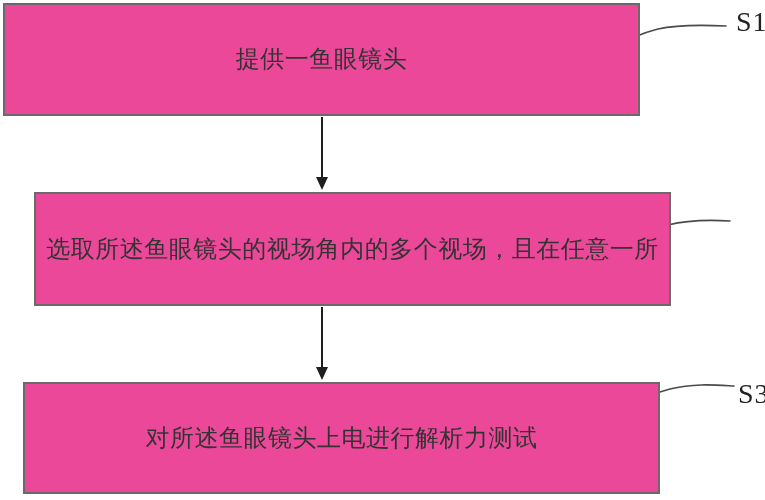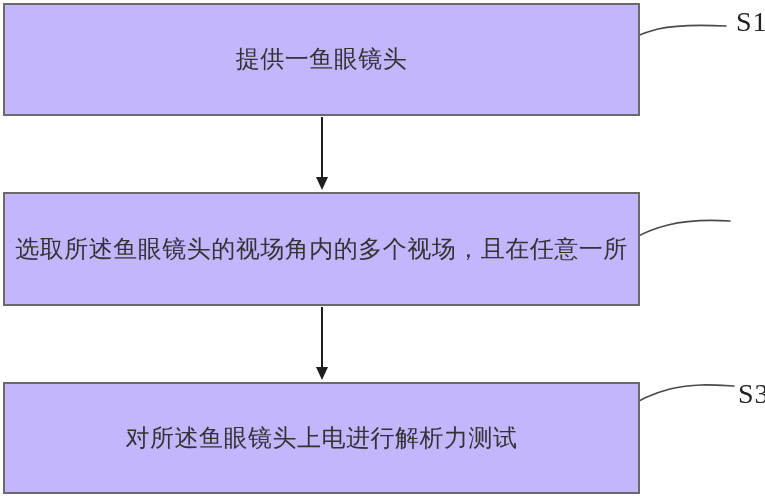--- a/index.html
+++ b/index.html
@@ -22,37 +22,37 @@
     width: 765px;
     height: 500px;
     pointer-events: none;
   }
   .flow-box {
     position: absolute;
     left: 3px;
     width: 637px;
     box-sizing: border-box;
     border: 2px solid #6a6a6a;
-    background: #c4b5fd;
+    background: #ec4899;
     display: flex;
     flex-direction: column;
     align-items: center;
     justify-content: center;
     text-align: center;
   }
   .flow-box .step-line {
     font-size: 24px;
     line-height: 35px;
     color: #333333;
     white-space: nowrap;
     letter-spacing: 0.5px;
   }
   .box-s1 { top: 3px;   height: 113px; }
-  .box-s2 { top: 192px; height: 114px; }
-  .box-s3 { top: 382px; height: 112px; }
+  .box-s2 { top: 192px; height: 114px; margin-left: 31px; }
+  .box-s3 { top: 382px; height: 112px; margin-left: 20px; }
   .step-label {
     position: absolute;
     font-family: "Liberation Serif", "DejaVu Serif", serif;
     font-size: 28px;
     line-height: 1;
     color: #222222;
     letter-spacing: 1px;
   }
   .label-s1 { left: 728px; top: 8px; margin-left: 8px; }
   .label-s2 { left: 732px; top: 213px; margin-left: 48px; }

